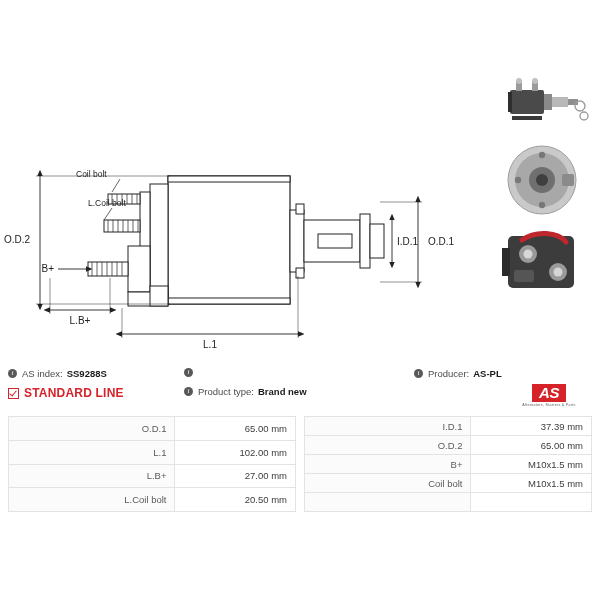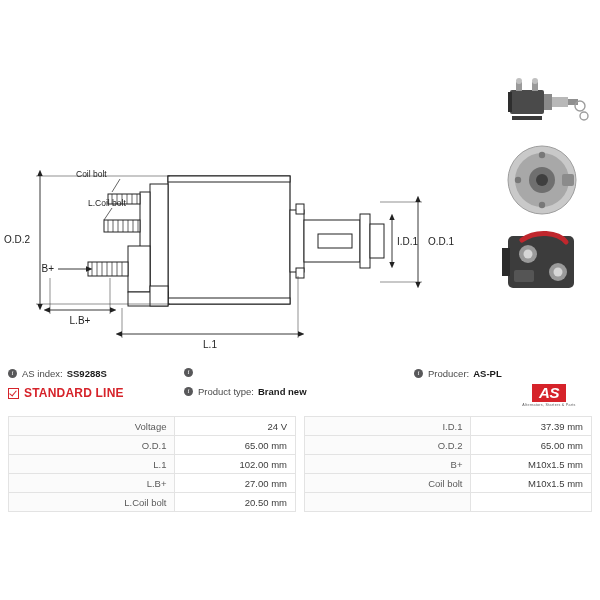--- a/index.html
+++ b/index.html
@@ -365,24 +365,20 @@
   <div class="aspl-logo">
     <span class="aspl-mark">AS</span>
     <div class="aspl-sub">Alternators, Starters &amp; Parts</div>
   </div>
 
   <div class="tables">
 
     <table class="spec">
       <tbody>
         <tr>
-          <td class="k">Voltage</td>
-          <td class="v">24 V</td>
-        </tr>
-        <tr>
           <td class="k">O.D.1</td>
           <td class="v">65.00 mm</td>
         </tr>
         <tr>
           <td class="k">L.1</td>
           <td class="v">102.00 mm</td>
         </tr>
         <tr>
           <td class="k">L.B+</td>
           <td class="v">27.00 mm</td>

